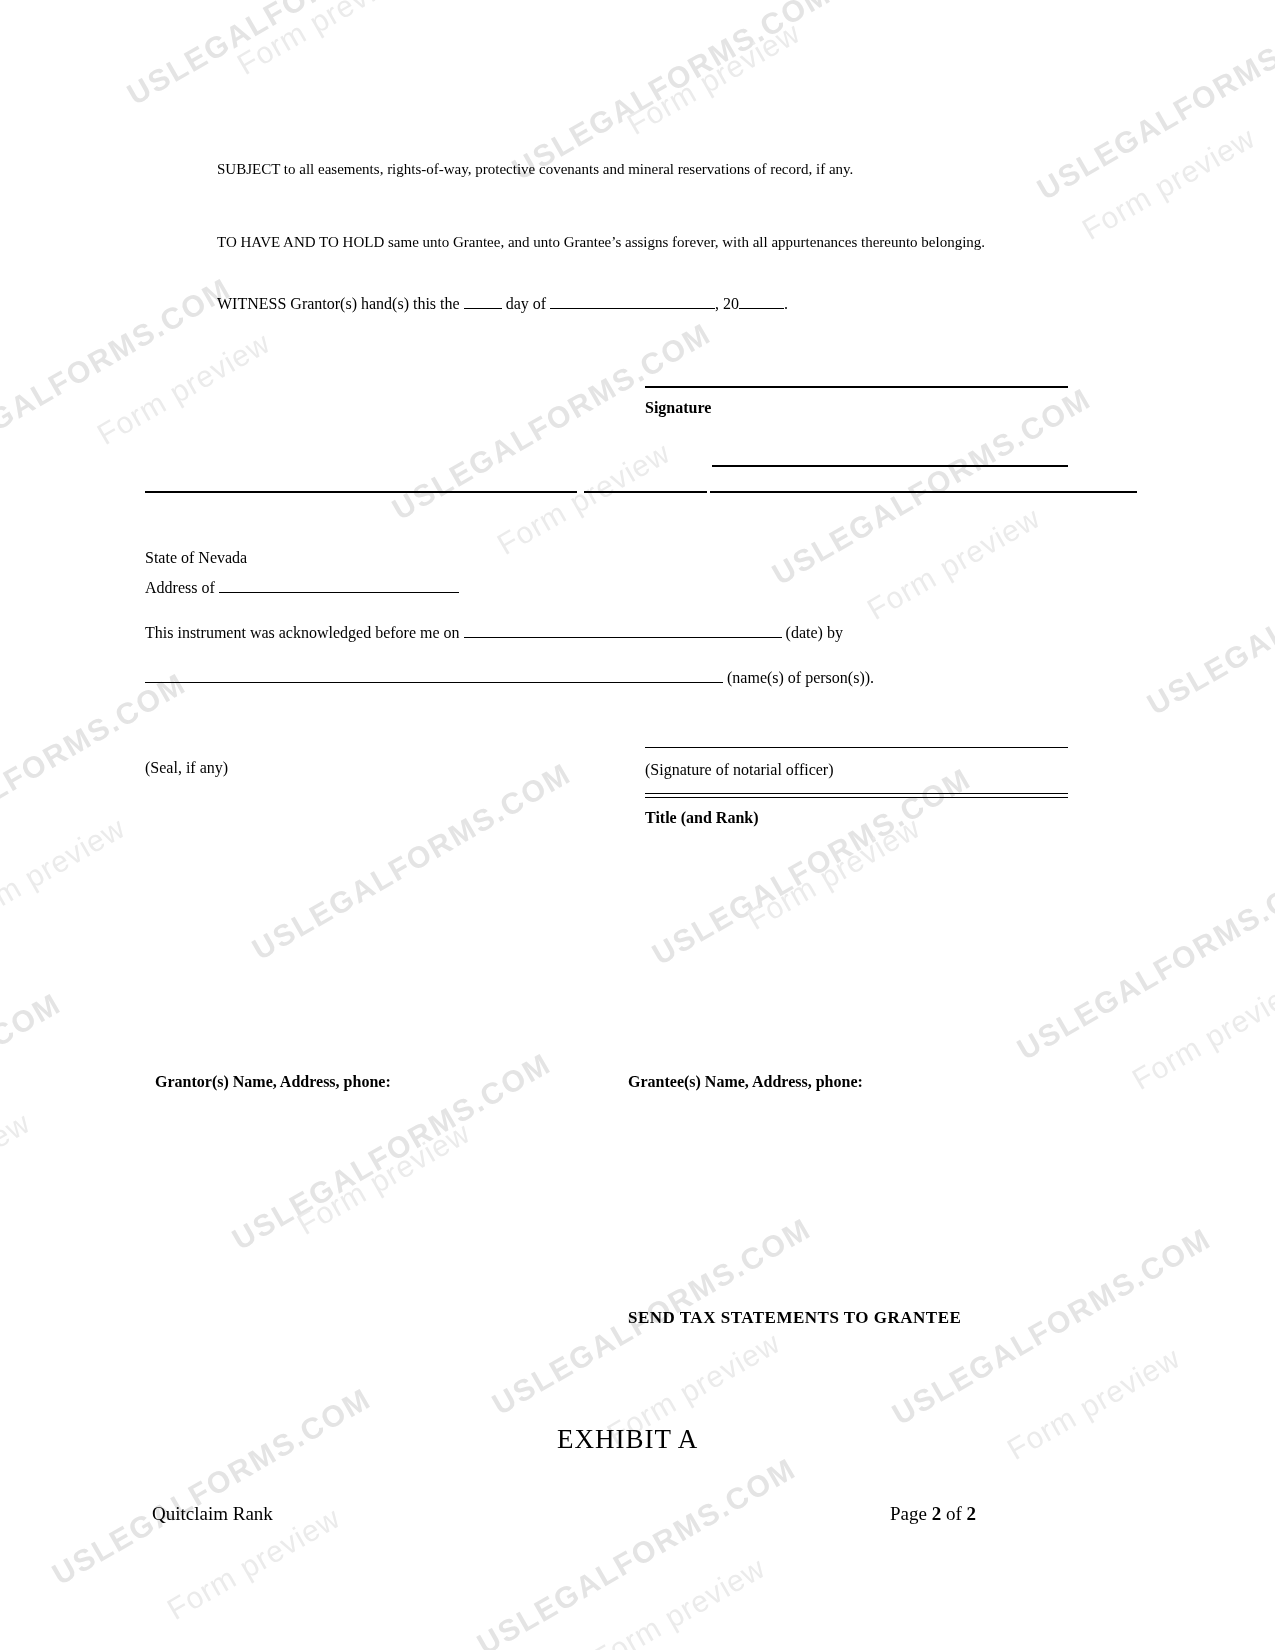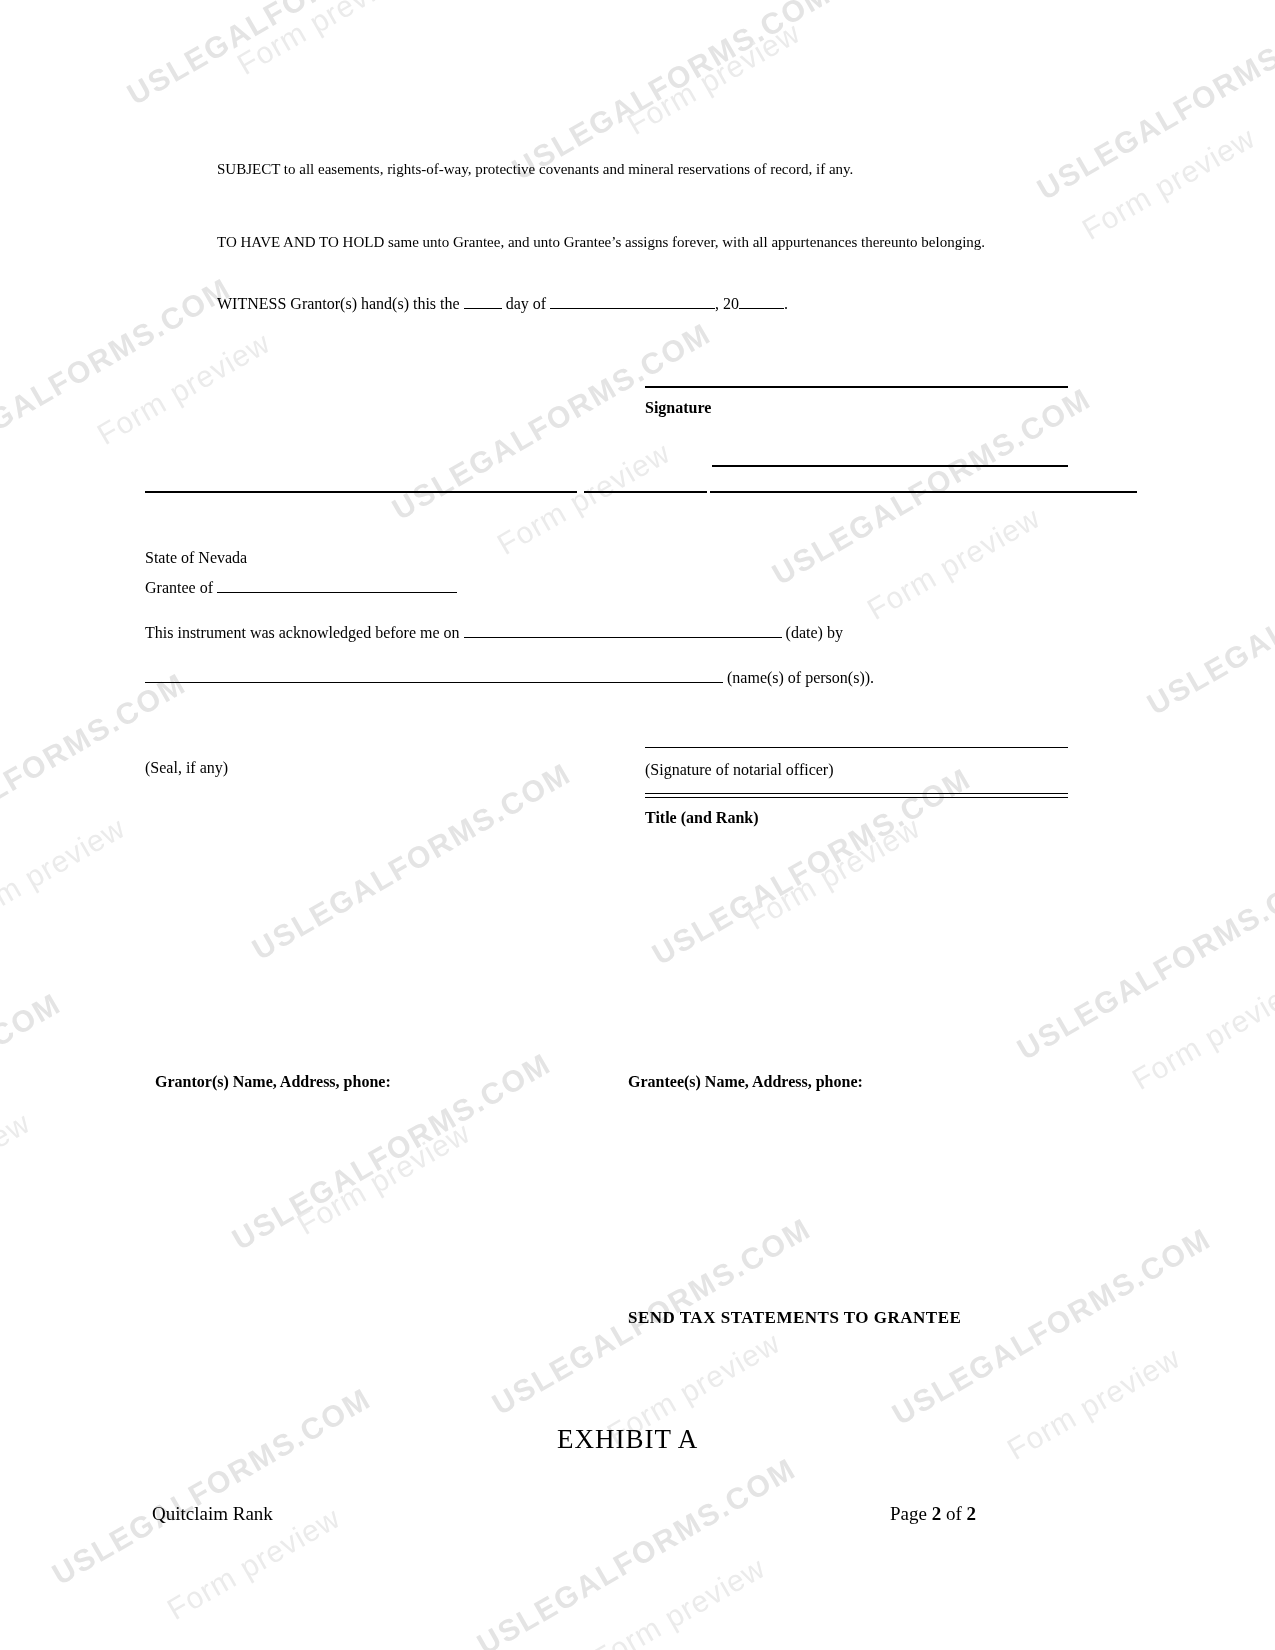--- a/index.html
+++ b/index.html
@@ -95,21 +95,21 @@
 
     <div class="abs hline" style="left:712px;top:465px;width:356px;"></div>
 
     <div class="abs hline" style="left:145px;top:491px;width:432px;"></div>
     <div class="abs hline" style="left:584px;top:491px;width:123px;"></div>
     <div class="abs hline" style="left:710px;top:491px;width:427px;"></div>
 
     <div class="abs t" style="left:145px;top:546px;">State of Nevada</div>
 
     <div class="abs t" style="left:145px;top:576px;">
-      <span>Grantee of</span>
+      <span>Address of</span>
       <span class="bl bl-county"></span>
     </div>
 
     <div class="abs t" style="left:145px;top:666px;">
       <span class="bl bl-names"></span>
       <span>(name(s) of person(s)).</span>
     </div>
 
     <div class="abs t" style="left:145px;top:621px;">
       <span>This instrument was acknowledged before me on</span>

